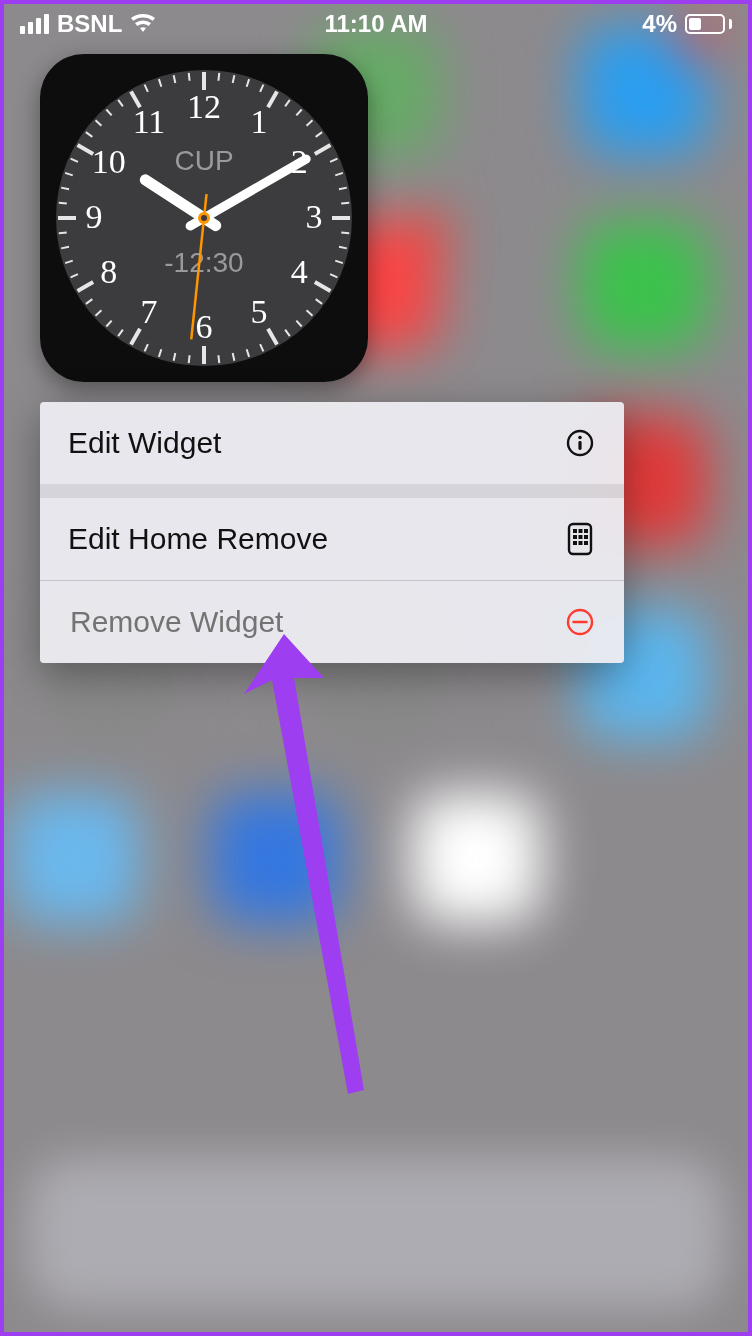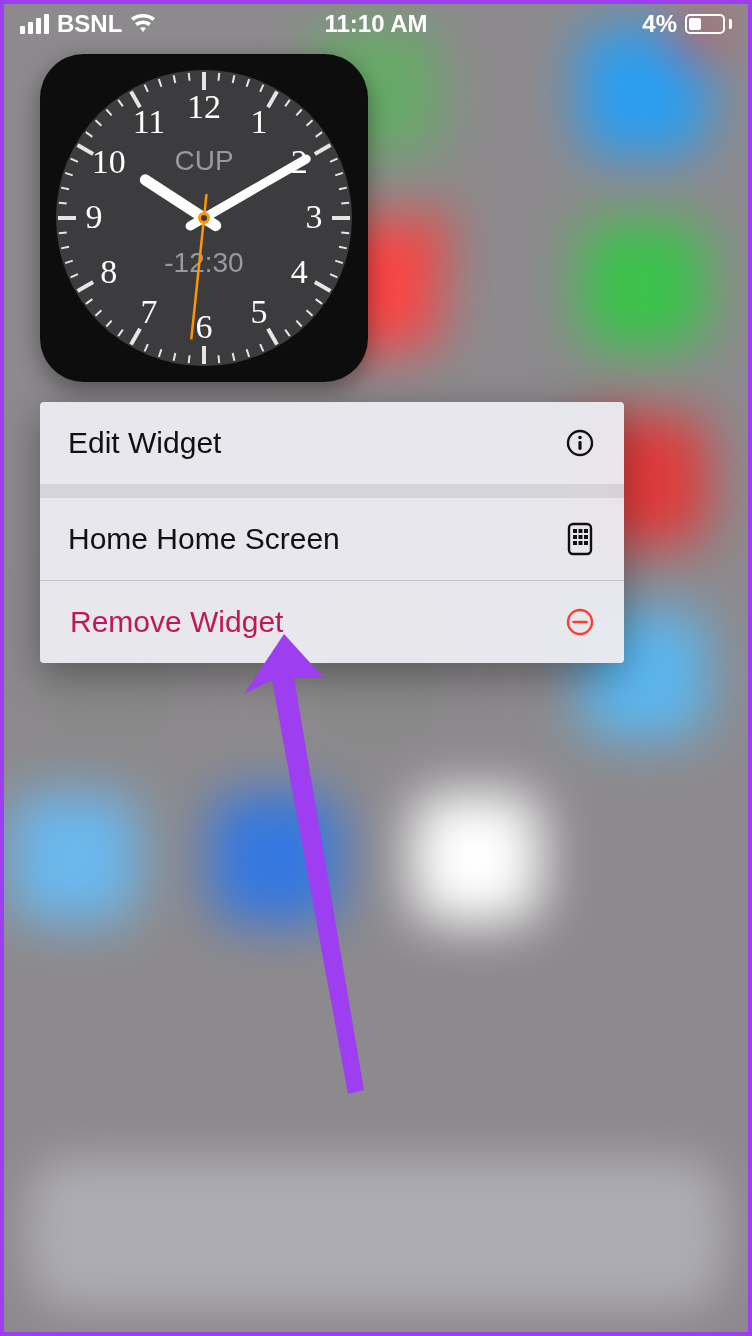--- a/index.html
+++ b/index.html
@@ -28,21 +28,21 @@
   .batt-fill { position: absolute; left: 2px; top: 2px; bottom: 2px; width: 34%; background: #fff; border-radius: 2px; }
   .batt-tip { width: 3px; height: 10px; background: #fff; border-radius: 0 2px 2px 0; }
 
   
   .widget { position: absolute; left: 36px; top: 50px; width: 328px; height: 328px; border-radius: 44px; background: #0d0d0d; z-index: 5; display: flex; align-items: center; justify-content: center; box-shadow: 0 8px 24px rgba(0,0,0,0.4); }
   .clock-svg { width: 300px; height: 300px; }
 
   
   .menu { position: absolute; left: 36px; top: 398px; width: 584px; border-radius: 4px; background: rgba(235,235,240,0.96); box-shadow: 0 12px 40px rgba(0,0,0,0.35); z-index: 6; overflow: hidden; }
   .menu-item { display: flex; align-items: center; justify-content: space-between; padding: 24px 28px; font-size: 30px; color: #111; }
-  .menu-item.destructive { color: #be185d; padding-left: 30px; }
+  .menu-item.destructive { color: #737373; padding-left: 30px; }
   .menu-sep-thick { height: 14px; background: rgba(0,0,0,0.08); }
   .menu-sep-thin { height: 1px; background: rgba(0,0,0,0.15); }
   .menu-icon { width: 32px; height: 32px; display:flex; align-items:center; justify-content:center; }
 
   
   .arrow { position: absolute; left: 240px; top: 620px; z-index: 7; pointer-events: none; }
 </style>
 </head>
 <body>
 
@@ -217,21 +217,21 @@
     <span class="menu-icon">
       <svg width="30" height="30" viewBox="0 0 30 30">
           <circle cx="15" cy="15" r="12" fill="none" stroke="#111" stroke-width="2.4"></circle>
           <circle cx="15" cy="9.5" r="1.8" fill="#111"></circle>
           <rect x="13.4" y="13" width="3.2" height="9" rx="1.4" fill="#111"></rect>
         </svg>
     </span>
   </div>
   <div class="menu-sep-thick"></div>
   <div class="menu-item">
-    <span>Home Home Screen</span>
+    <span>Edit Home Remove</span>
     <span class="menu-icon">
       <svg width="26" height="34" viewBox="0 0 26 34">
           <rect x="2" y="2" width="22" height="30" rx="4" fill="none" stroke="#111" stroke-width="2.4"></rect>
           <g fill="#111">
             <rect x="6" y="7" width="4" height="4"></rect>
             <rect x="11.5" y="7" width="4" height="4"></rect>
             <rect x="17" y="7" width="4" height="4"></rect>
             <rect x="6" y="13" width="4" height="4"></rect>
             <rect x="11.5" y="13" width="4" height="4"></rect>
             <rect x="17" y="13" width="4" height="4"></rect>

